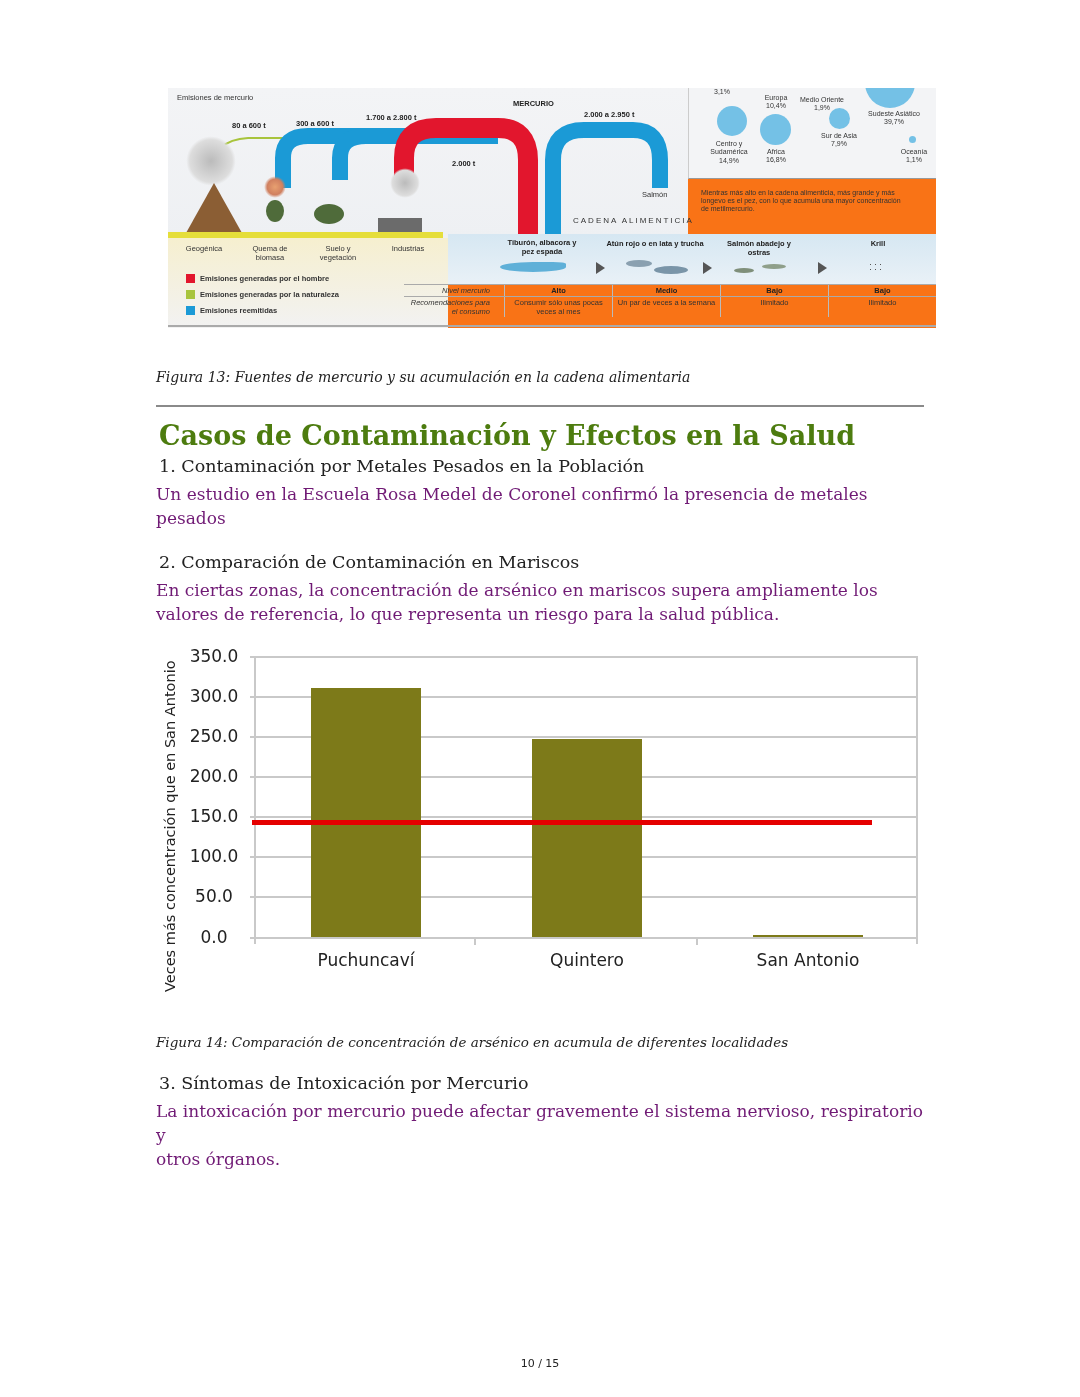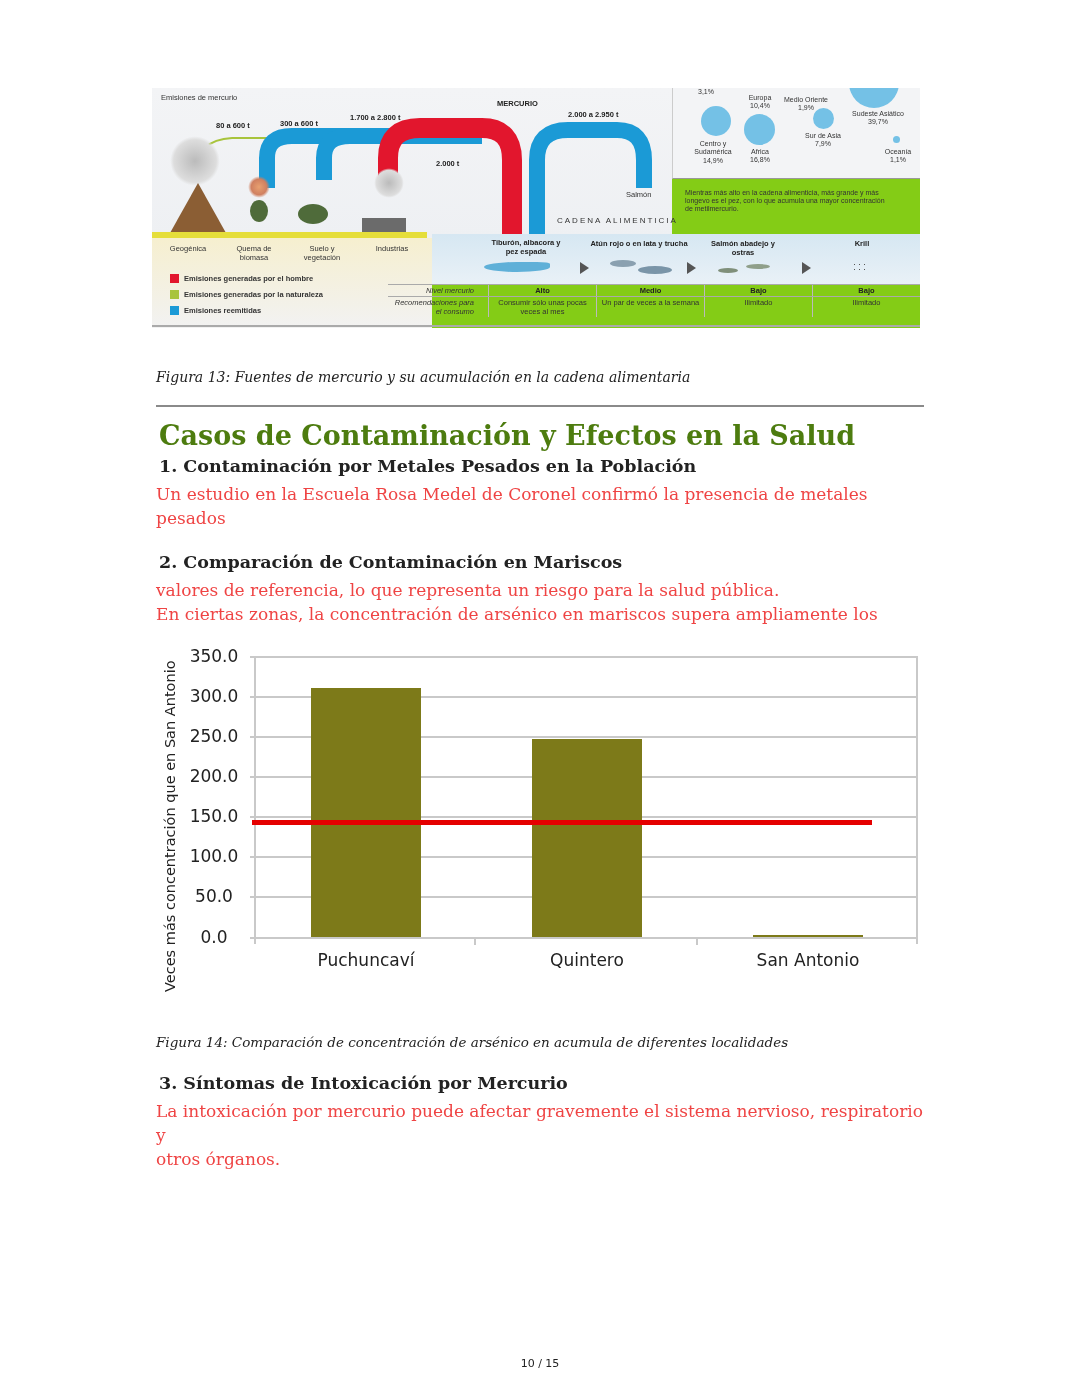--- a/index.html
+++ b/index.html
@@ -1,40 +1,40 @@
 <!DOCTYPE html>
 <html><head>
 <meta charset="utf-8">
 <style>
   html, body { margin:0; padding:0; background:#ffffff; }
   body { width:1080px; height:1397px; position:relative; overflow:hidden;
          font-family:"DejaVu Serif", serif; color:#1c1c1c; }
   .abs { position:absolute; }
 
   
-  #infographic { left:152px; top:88px; width:768px; height:240px; background:#84cc16; overflow:hidden; }
+  #infographic { left:168px; top:88px; width:768px; height:240px; background:#f97316; overflow:hidden; }
   .ig-label { position:absolute; font-family:"Liberation Sans", sans-serif; font-size:7.5px; color:#333; text-align:center; line-height:1.15; }
   .ig-bold { font-weight:bold; color:#222; }
   .ig-bubble { position:absolute; border-radius:50%; background:#74c1e6; }
   .ig-region { position:absolute; font-family:"Liberation Sans", sans-serif; font-size:7px; color:#333; text-align:center; line-height:1.2; }
   .legend-row { position:absolute; left:18px; display:flex; align-items:center; gap:5px;
                 font-family:"Liberation Sans", sans-serif; font-size:7.5px; font-weight:bold; color:#333; }
   .legend-sq { width:9px; height:9px; display:inline-block; }
   .fc-table { position:absolute; left:236px; top:196px; width:532px; font-family:"Liberation Sans", sans-serif; font-size:7.5px; color:#333; }
   .fc-row { display:flex; border-top:1px solid #aaa; }
   .fc-cell { flex:1; text-align:center; padding:1px 2px; border-left:1px solid #bbb; line-height:1.2; }
   .fc-head { flex:0 0 86px; text-align:right; font-style:italic; padding:1px 14px 1px 0; line-height:1.2; }
   .arrow-ic { position:absolute; width:0; height:0; border-top:6px solid transparent; border-bottom:6px solid transparent; border-left:9px solid #555; }
 
   
   .caption { font-style:italic; font-size:14px; color:#222; }
   .hr { left:156px; width:768px; height:0; border-top:2px solid #8a8a8a; }
   .h2 { font-weight:bold; font-size:27px; color:#4d7c0f; }
-  .h3 { font-weight:bold; font-size:17.5px; color:#222; }
-  .para { font-size:17px; line-height:24px; color:#ef4444; width:770px; }
+  .h3 { font-weight:normal; font-size:17.5px; color:#222; }
+  .para { font-size:17px; line-height:24px; color:#701a75; width:770px; }
 
   
   #chart { left:156px; top:640px; width:770px; height:360px; }
   .ytick { position:absolute; font-family:"DejaVu Sans", sans-serif; font-size:17px; color:#222; text-align:center; width:60px; }
   .gridline { position:absolute; height:0; border-top:2px solid #c9c9c9; }
   .bar { position:absolute; background:#7d7a19; }
   .xlabel { position:absolute; font-family:"DejaVu Sans", sans-serif; font-size:17px; color:#222; text-align:center; }
   .ylabel { position:absolute; font-family:"DejaVu Sans", sans-serif; font-size:14.5px; color:#222; transform:rotate(-90deg); transform-origin:left top; white-space:nowrap; }
   .page-num { font-family:"DejaVu Sans", sans-serif; font-size:11px; color:#222; }
 </style>
@@ -149,22 +149,22 @@
 
 <div class="abs h2" style="left:159px;top:420px;">Casos de Contaminación y Efectos en la Salud</div>
 
 <div class="abs h3" style="left:159px;top:456px;">1. Contaminación por Metales Pesados en la Población</div>
 <div class="abs para" style="left:156px;top:482px;">
   <div>Un estudio en la Escuela Rosa Medel de Coronel confirmó la presencia de metales pesados</div>
 </div>
 
 <div class="abs h3" style="left:159px;top:552px;">2. Comparación de Contaminación en Mariscos</div>
 <div class="abs para" style="left:156px;top:578px;">
+  <div>En ciertas zonas, la concentración de arsénico en mariscos supera ampliamente los</div>
   <div>valores de referencia, lo que representa un riesgo para la salud pública.</div>
-  <div>En ciertas zonas, la concentración de arsénico en mariscos supera ampliamente los</div>
 </div>
 
 <div id="chart" class="abs">
   <div class="ylabel" style="left:6px;top:352px;">Veces más concentración que en San Antonio</div>
 
   <div class="ytick" style="left:28px;top:6px;">350.0</div>
   <div class="ytick" style="left:28px;top:46px;">300.0</div>
   <div class="ytick" style="left:28px;top:86px;">250.0</div>
   <div class="ytick" style="left:28px;top:126px;">200.0</div>
   <div class="ytick" style="left:28px;top:166px;">150.0</div>

